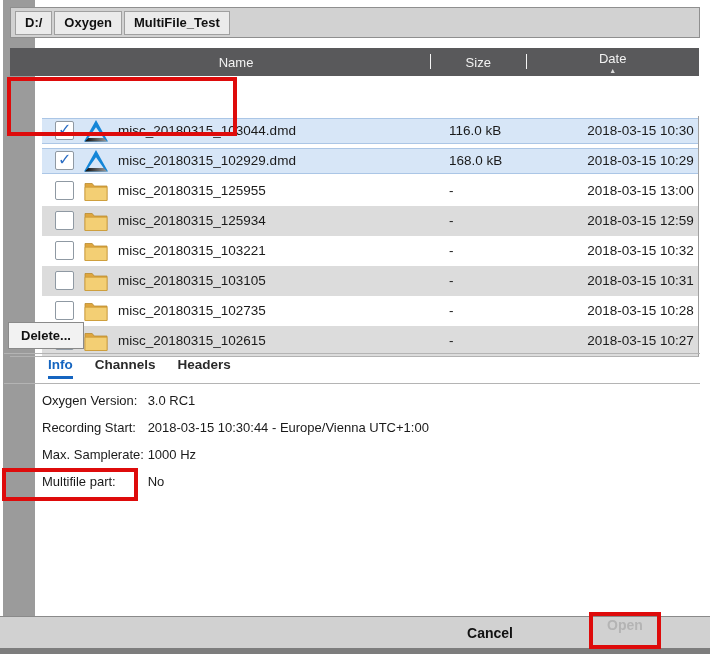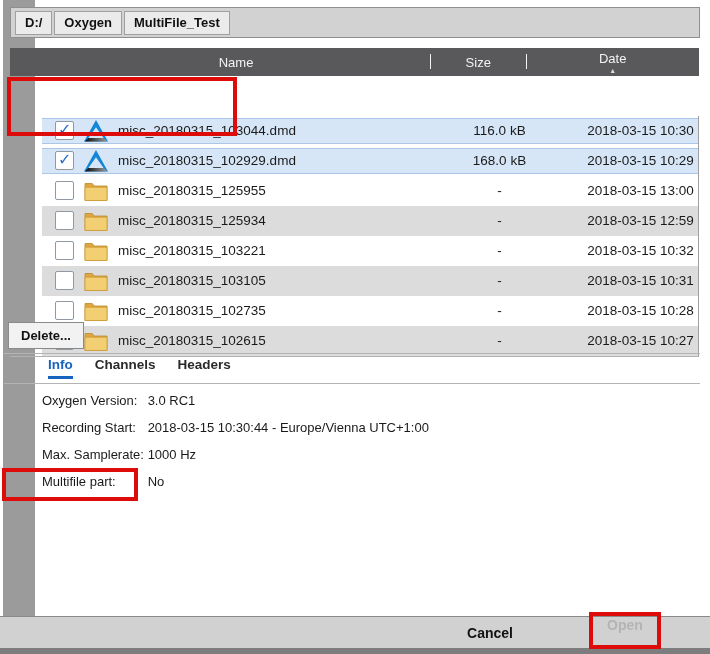--- a/index.html
+++ b/index.html
@@ -39,21 +39,21 @@
   .row.selected { background:#d7e6f7;
      box-shadow: inset 0 2px 0 #fff, inset 0 -2px 0 #fff,
                  inset 0 3px 0 #abc6e6, inset 0 -3px 0 #abc6e6; }
   .cbx { position:absolute; left:13px; top:5px; width:19px; height:19px;
          background:#fff; border:1px solid #8f99a3; border-radius:2px; cursor:pointer; }
   .cbx[data-checked="true"]::after { content:"✓"; position:absolute; left:2px; top:-2px;
          font:bold 16px "DejaVu Sans", sans-serif; color:#2b6dc4; }
   .row-icon { position:absolute; left:42px; top:4px; width:24px; height:22px; }
   .cell-name { position:absolute; left:76px; top:0; height:30px; line-height:30px; }
   .cell-size { position:absolute; left:407px; width:101px; top:0; height:30px;
-               line-height:30px; text-align:center; }
+               line-height:30px; text-align:left; }
   .cell-date { position:absolute; left:508px; width:181px; top:0; height:30px;
                line-height:30px; text-align:center; }
 
   
   #delete-btn { left:8px; top:322px; height:27px; padding:0 12px;
                 background:#f2f2f2; border:1px solid #8a8a8a;
                 font-family:"Liberation Sans",sans-serif;
                 font-size:13px; font-weight:600; color:#111; cursor:pointer; }
 
   .hsep { left:4px; width:696px; height:1px; background:#b4b4b4; }

